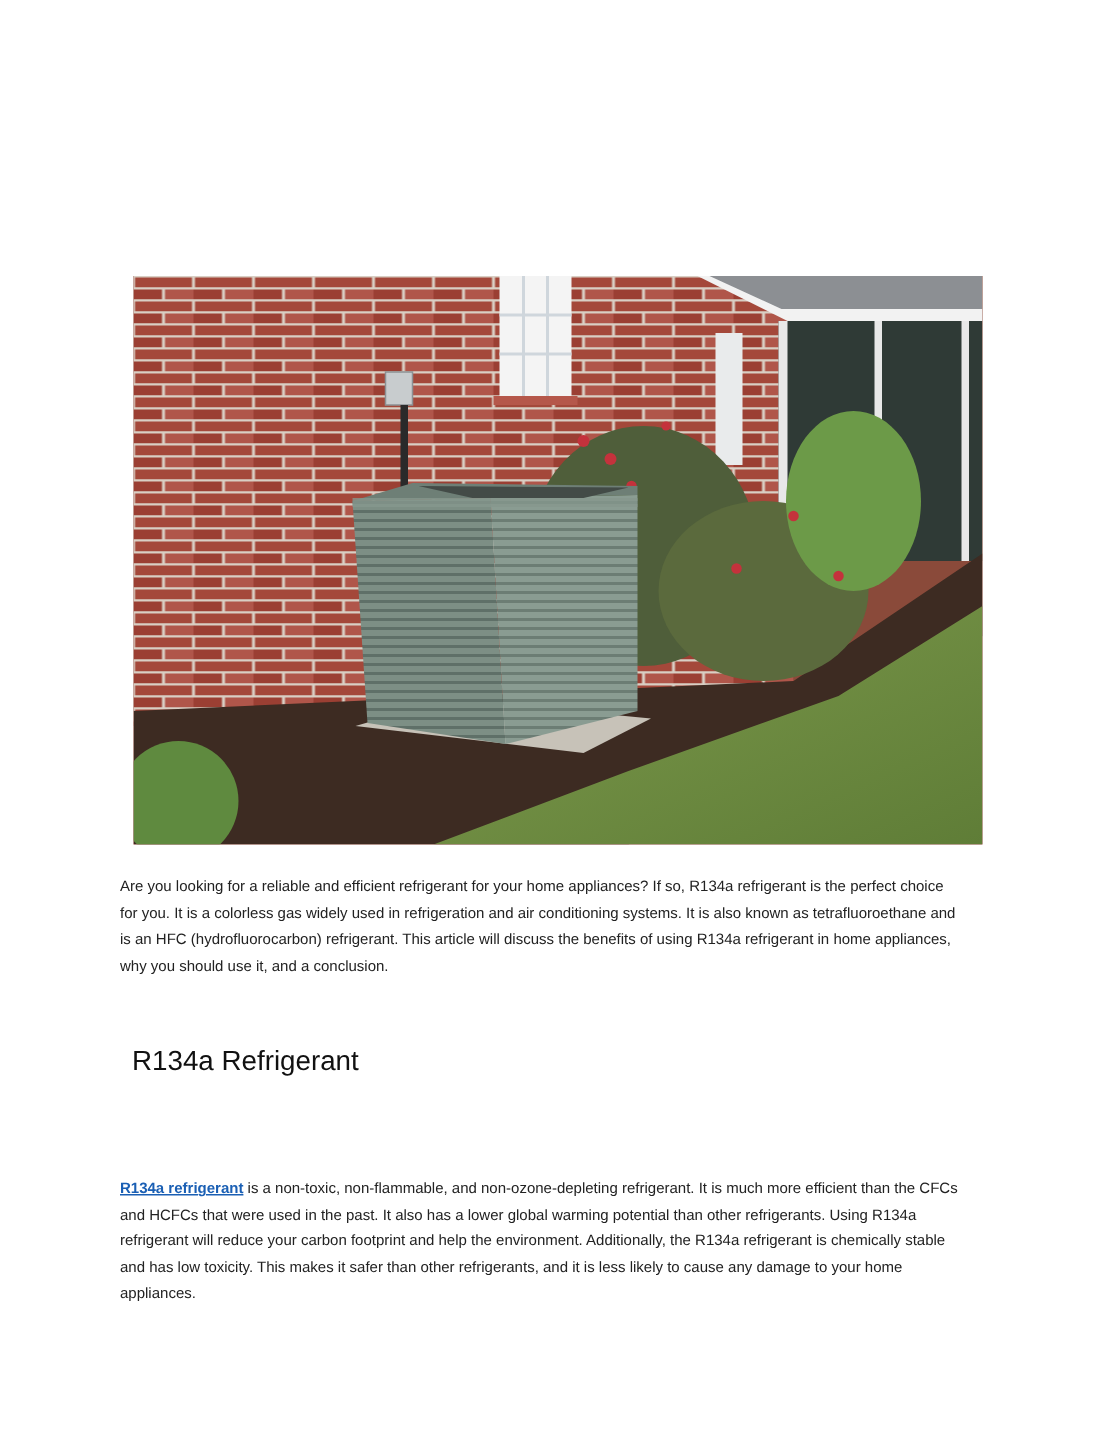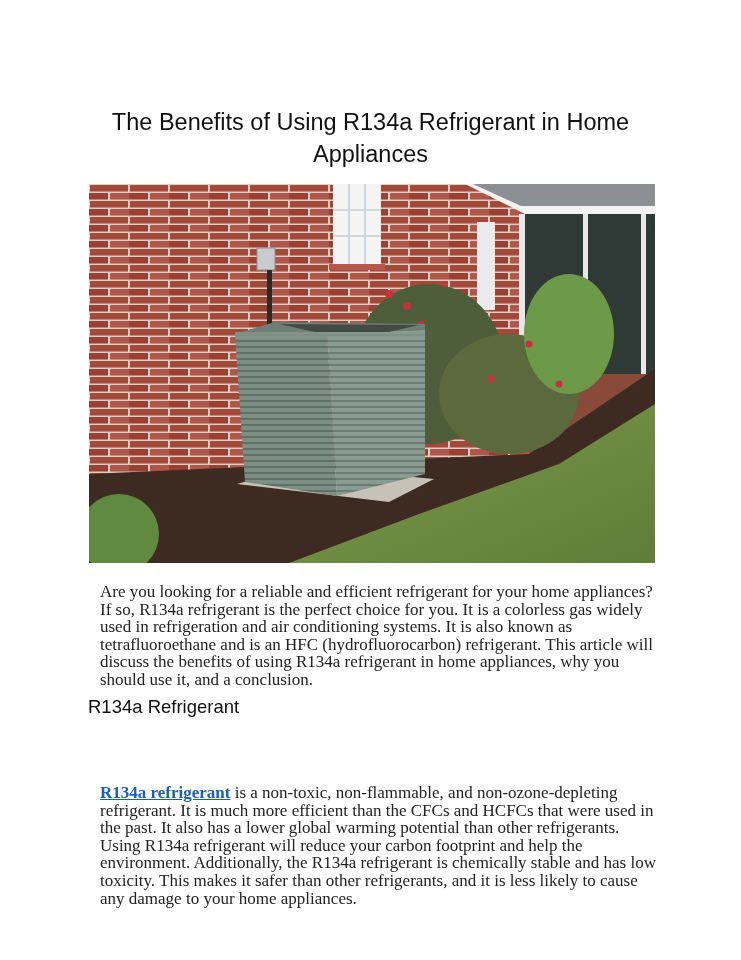--- a/index.html
+++ b/index.html
@@ -10,37 +10,36 @@
       position: absolute; left: 60px; top: 106px; width: 621px;
       text-align: center; font-size: 23.5px; line-height: 32px; font-weight: normal; color: #111;
       margin: 0;
     }
     .hero {
       position: absolute; left: 89px; top: 184px; width: 566px; height: 379px; overflow: hidden;
       background: #8a4a3a;
     }
     .hero svg { display: block; width: 566px; height: 379px; }
     .para {
-      position: absolute; left: 100px; width: 560px; font-size: 17px; line-height: 17.6px;
-      color: #222; margin: 0; font-family: Liberation Serif, serif;
+      position: absolute; left: 80px; width: 560px; font-size: 10px; line-height: 17.6px;
+      color: #222; margin: 0;
     }
     .p1 { top: 583px; }
     .h2 {
       position: absolute; left: 88px; top: 695px; font-size: 18.5px; line-height: 24px;
       margin: 0; font-weight: normal; color: #111;
     }
     .p2 { top: 744px; margin-top: 40px; }
     .link { color: #1a5fb4; text-decoration: underline; font-weight: bold; }
   </style>
 </head>
 <body>
 
 <div class="page">
 
-  <h1 class="title">The Benefits of Using R134a Refrigerant in Home Appliances</h1>
 
   <div class="hero" title="Outdoor air conditioning condenser unit next to a red brick house wall with flowering shrubs and lawn">
     <svg viewBox="0 0 566 379" xmlns="http://www.w3.org/2000/svg">
       <defs>
         <pattern id="bricks" width="40" height="16" patternUnits="userSpaceOnUse">
           <rect width="40" height="16" fill="#d9cfc4"></rect>
           <rect x="1" y="1" width="38" height="6.5" fill="#a4483a"></rect>
           <rect x="-19" y="9" width="38" height="6.5" fill="#9b3f33"></rect>
           <rect x="21" y="9" width="38" height="6.5" fill="#b0564a"></rect>
         </pattern>

